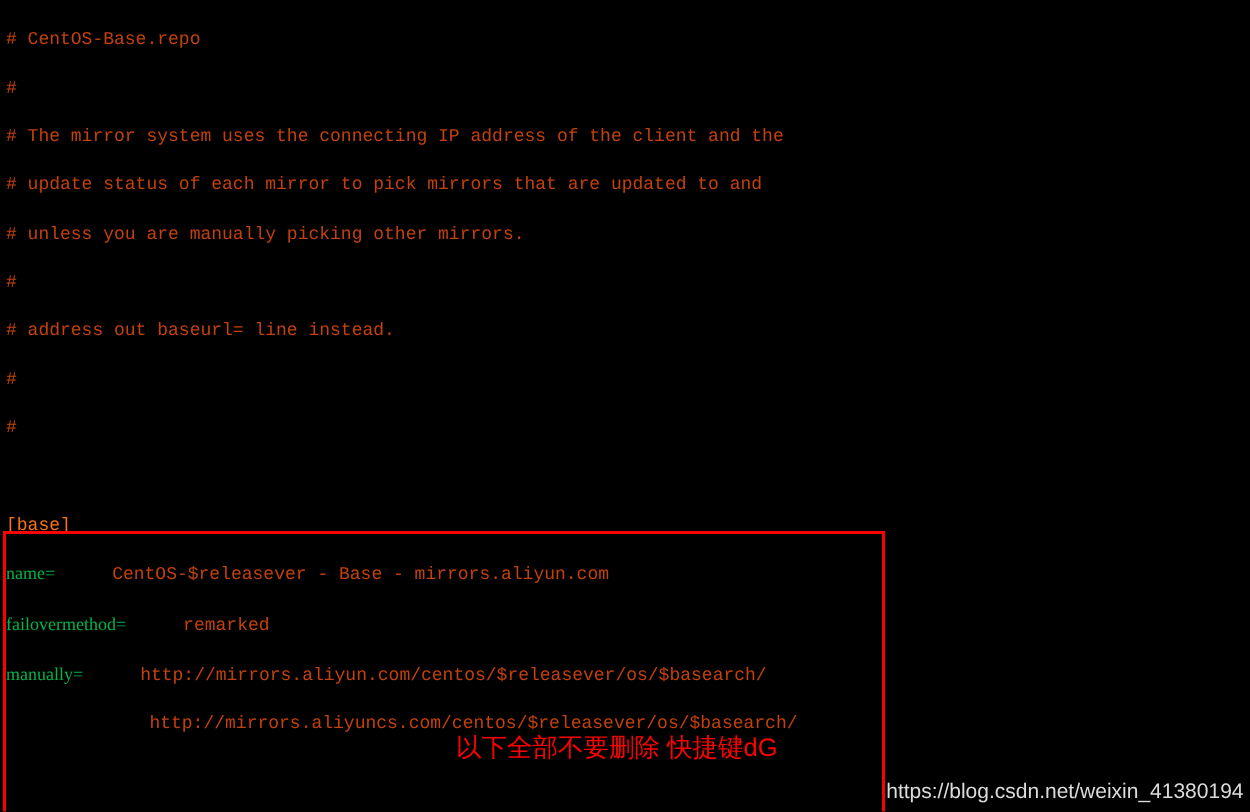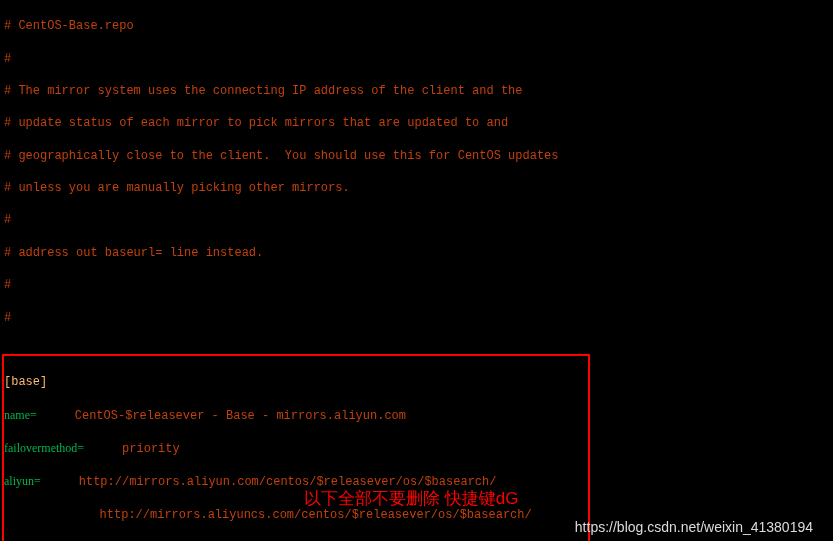--- a/index.html
+++ b/index.html
@@ -13,67 +13,66 @@
     width: 833px;
     height: 541px;
     overflow: hidden;
     position: relative;
   }
   .editor {
     padding: 2px 4px;
     white-space: pre;
   }
   .cblue { color: #c2410c; }
-  .cmagenta { color: #fdba74; }
+  .cmagenta { color: #f97316; }
   .cgreen { color: #00b54a; font-family: Liberation Serif, serif; }
   .cwhite { color: #c2410c; margin-left: 38px; }
   .line { display:block; }
   .box {
     position: absolute;
     border: 2px solid #ff0000;
     pointer-events: none;
   }
   .anno {
     position: absolute;
     color: #ff0000;
     font-family: "Microsoft YaHei", sans-serif;
     font-size: 17px;
     pointer-events: none;
     margin-left: 12px;
   }
   .watermark {
     position: absolute;
     bottom: 4px;
-    right: 20px;
+    right: 4px;
     color: #dcdcdc;
     font-family: Arial, sans-serif;
     font-size: 14px;
     pointer-events: none;
     text-align: center;
   }
 </style>
 </head>
 <body>
 
 <div class="editor">
 <span class="line cblue"># CentOS-Base.repo</span>
 <span class="line cblue">#</span>
 <span class="line cblue"># The mirror system uses the connecting IP address of the client and the</span>
 <span class="line cblue"># update status of each mirror to pick mirrors that are updated to and</span>
-<span class="line cblue"># geographically close to the client.  You should use this for CentOS updates</span>
 <span class="line cblue"># unless you are manually picking other mirrors.</span>
 <span class="line cblue">#</span>
 <span class="line cblue"># address out baseurl= line instead.</span>
 <span class="line cblue">#</span>
 <span class="line cblue">#</span>
 <span class="line"> </span>
 <span class="line cmagenta">[base]</span>
 <span class="line"><span class="cgreen">name=</span><span class="cwhite">CentOS-$releasever - Base - mirrors.aliyun.com</span></span>
-<span class="line"><span class="cgreen">failovermethod=</span><span class="cwhite">priority</span></span>
-<span class="line"><span class="cgreen">aliyun=</span><span class="cwhite">http://mirrors.aliyun.com/centos/$releasever/os/$basearch/</span></span>
+<span class="line"><span class="cgreen">failovermethod=</span><span class="cwhite">remarked</span></span>
+<span class="line"><span class="cgreen">manually=</span><span class="cwhite">http://mirrors.aliyun.com/centos/$releasever/os/$basearch/</span></span>
 <span class="line cwhite">        http://mirrors.aliyuncs.com/centos/$releasever/os/$basearch/</span>
 
 
 
 
 
 
 
 
 

